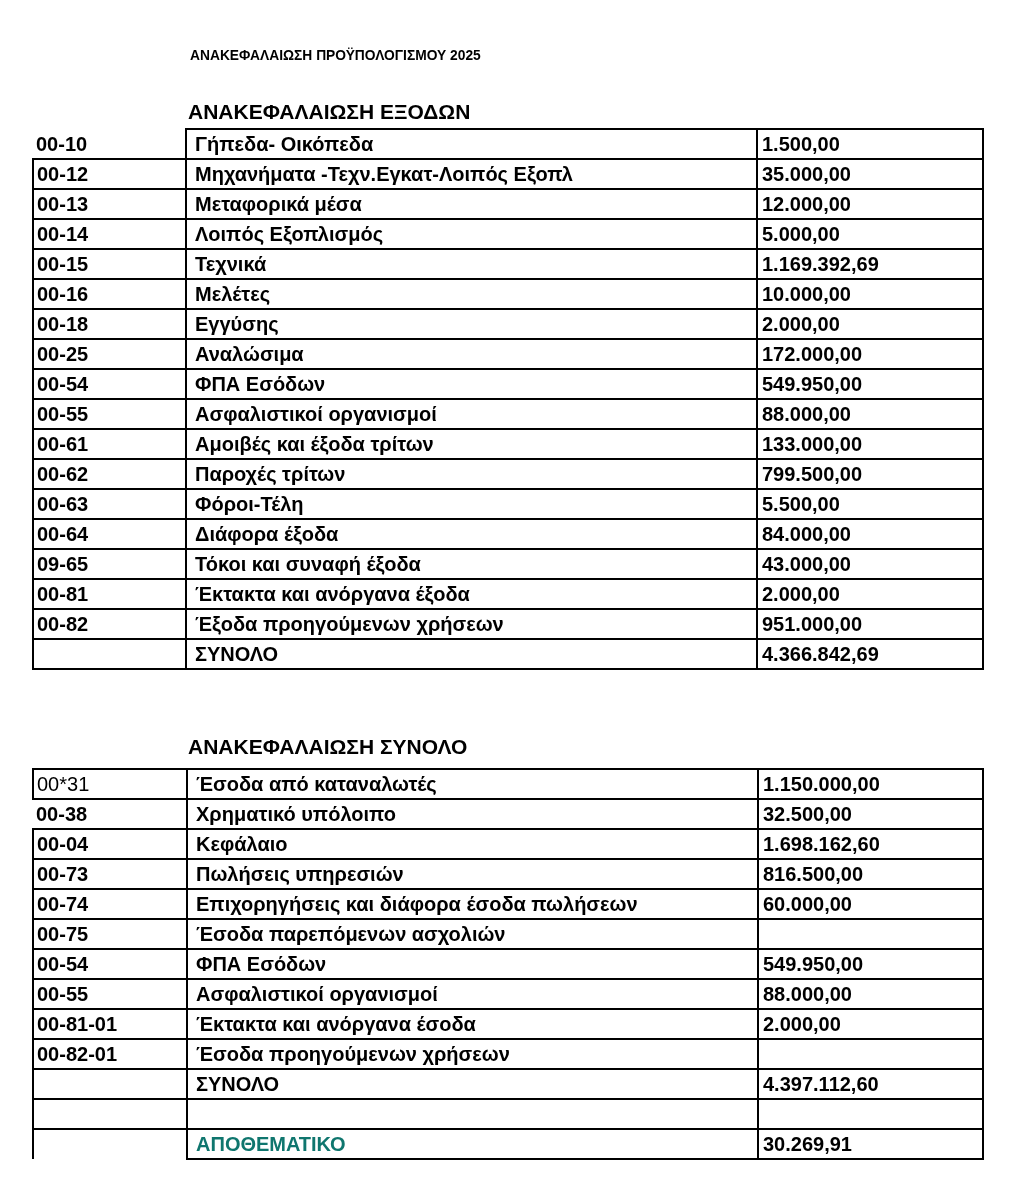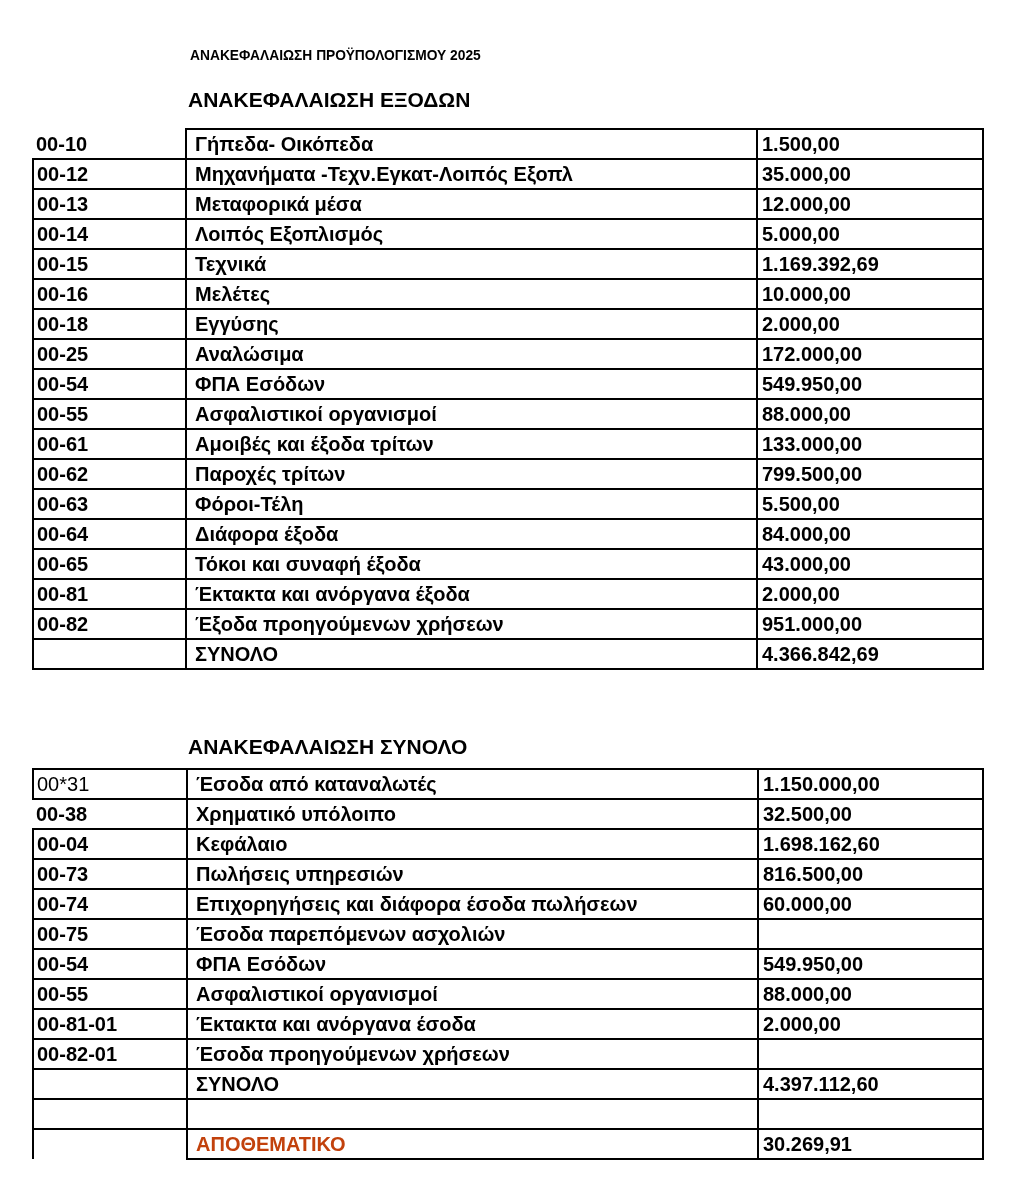--- a/index.html
+++ b/index.html
@@ -15,21 +15,21 @@
   td.noborder-l { border-left:none; }
   td.noborder-b { border-bottom:none; }
   td.normal { font-weight:normal; }
   .red { color:#ee1111; }
 </style>
 </head>
 <body>
 
 <div class="doc-title">ΑΝΑΚΕΦΑΛΑΙΩΣΗ ΠΡΟΫΠΟΛΟΓΙΣΜΟΥ 2025</div>
 
-<div class="section-title" style="top:88px;">ΑΝΑΚΕΦΑΛΑΙΩΣΗ ΕΞΟΔΩΝ</div>
+<div class="section-title" style="top:100px;">ΑΝΑΚΕΦΑΛΑΙΩΣΗ ΕΞΟΔΩΝ</div>
 
 <table style="top:128px;">
   <tbody id="exp-body">
       <tr>
         <td class="code noborder-tl">00-10</td>
         <td class="label">Γήπεδα- Οικόπεδα</td>
         <td class="val">1.500,00</td>
       </tr>
       <tr>
         <td class="code">00-12</td>
@@ -90,21 +90,21 @@
         <td class="code">00-63</td>
         <td class="label">Φόροι-Τέλη</td>
         <td class="val">5.500,00</td>
       </tr>
       <tr>
         <td class="code">00-64</td>
         <td class="label">Διάφορα έξοδα</td>
         <td class="val">84.000,00</td>
       </tr>
       <tr>
-        <td class="code">00-65</td>
+        <td class="code">09-65</td>
         <td class="label">Τόκοι και συναφή έξοδα</td>
         <td class="val">43.000,00</td>
       </tr>
       <tr>
         <td class="code">00-81</td>
         <td class="label">Έκτακτα και ανόργανα έξοδα</td>
         <td class="val">2.000,00</td>
       </tr>
       <tr>
         <td class="code">00-82</td>
@@ -178,17 +178,17 @@
         <td class="label">ΣΥΝΟΛΟ</td>
         <td class="val">4.397.112,60</td>
       </tr>
       <tr>
         <td class="code"></td>
         <td class="label"></td>
         <td class="val"></td>
       </tr>
       <tr>
         <td class="code noborder-b"></td>
-        <td class="label red" style="color: #c2410c;">ΑΠΟΘΕΜΑΤΙΚΟ</td>
+        <td class="label red" style="color: #0f766e;">ΑΠΟΘΕΜΑΤΙΚΟ</td>
         <td class="val">30.269,91</td>
       </tr>
     </tbody>
 </table>
 
 </body></html>

